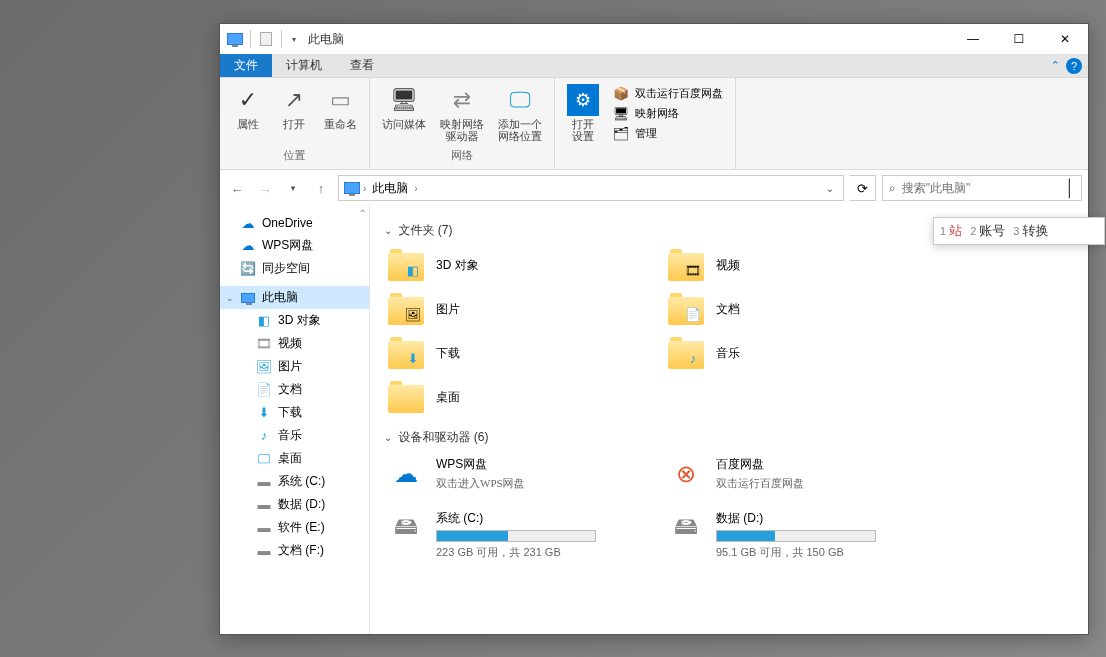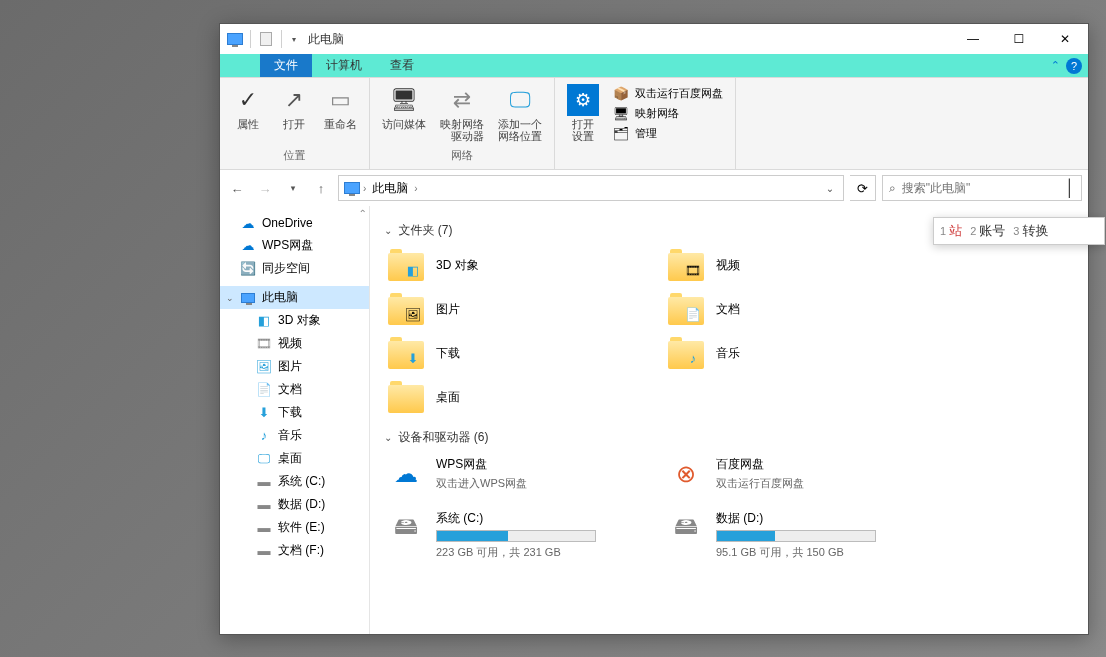--- a/index.html
+++ b/index.html
@@ -9,31 +9,31 @@
     .titlebar-icons { display: flex; align-items: center; gap: 4px; }
     .qat-icon { width: 18px; height: 18px; display: flex; align-items: center; justify-content: center; }
     .computer-icon-sm { width: 16px; height: 12px; background: #4aa3ff; border: 1px solid #2d7dd2; position: relative; }
     .computer-icon-sm::after { content: ''; position: absolute; left: 4px; bottom: -3px; width: 6px; height: 2px; background: #888; }
     .qat-sep { width: 1px; height: 18px; background: #d0d0d0; margin: 0 2px; }
     .file-icon-sm { width: 12px; height: 14px; background: #f0f0f0; border: 1px solid #aaa; }
     .dropdown-arrow { font-size: 8px; color: #555; padding: 0 4px; }
     .title-text { margin-left: 8px; font-size: 12px; color: #333; }
     .win-controls { margin-left: auto; display: flex; }
     .win-btn { width: 46px; height: 30px; display: flex; align-items: center; justify-content: center; font-size: 12px; cursor: pointer; }
-    .tabs { height: 24px; display: flex; background: #5eead4; border-bottom: 1px solid #dadada; padding-left: 40px; }
+    .tabs { height: 24px; display: flex; background: #e5e5e5; border-bottom: 1px solid #dadada; }
     .tab { padding: 0 14px; font-size: 12px; display: flex; align-items: center; cursor: pointer; color: #333; }
     .tab.active { background: #1979ca; color: #fff; }
     .tabs-right { margin-left: auto; display: flex; align-items: center; padding-right: 6px; gap: 6px; }
     .help-icon { width: 16px; height: 16px; border-radius: 50%; background: #0078d4; color: #fff; font-size: 11px; display: flex; align-items: center; justify-content: center; }
     .ribbon { height: 92px; background: #f5f5f5; border-bottom: 1px solid #dadada; display: flex; }
     .ribbon-group { border-right: 1px solid #dadada; padding: 4px 8px; display: flex; flex-direction: column; }
     .ribbon-controls { display: flex; gap: 6px; flex: 1; align-items: flex-start; }
     .ribbon-btn { display: flex; flex-direction: column; align-items: center; gap: 2px; padding: 2px 4px; cursor: pointer; }
     .ribbon-icon-lg { width: 32px; height: 32px; display: flex; align-items: center; justify-content: center; font-size: 22px; }
-    .ribbon-label { font-size: 11px; color: #444; text-align: right; line-height: 12px; }
+    .ribbon-label { font-size: 11px; color: #444; text-align: center; line-height: 12px; }
     .ribbon-group-label { font-size: 11px; color: #666; text-align: center; padding: 2px 0; }
     .ribbon-small-list { display: flex; flex-direction: column; gap: 2px; padding-top: 2px; }
     .ribbon-small-item { display: flex; align-items: center; gap: 6px; font-size: 11px; padding: 1px 4px; cursor: pointer; }
     .ribbon-small-icon { width: 16px; height: 16px; display: flex; align-items: center; justify-content: center; font-size: 13px; }
     .addressbar-row { height: 36px; display: flex; align-items: center; padding: 4px 6px; gap: 6px; background: #fff; }
     .nav-btn { width: 22px; height: 22px; display: flex; align-items: center; justify-content: center; cursor: pointer; color: #555; font-size: 13px; }
     .nav-btn.disabled { color: #bbb; cursor: default; }
     .addressbar { flex: 1; height: 26px; border: 1px solid #ccc; display: flex; align-items: center; padding: 0 4px; }
     .addressbar .crumb { font-size: 12px; padding: 0 4px; }
     .addressbar .crumb-sep { font-size: 10px; color: #777; padding: 0 2px; }
@@ -59,21 +59,21 @@
     .folder-icon { width: 36px; height: 32px; position: relative; }
     .folder-base { width: 36px; height: 28px; background: linear-gradient(#ffe9a6, #ffc94c); border-radius: 2px; position: absolute; bottom: 0; }
     .folder-tab { position: absolute; top: 0; left: 2px; width: 12px; height: 6px; background: #ffd86b; border-radius: 2px 2px 0 0; }
     .folder-overlay { position: absolute; bottom: 2px; right: 2px; width: 18px; height: 18px; display: flex; align-items: center; justify-content: center; font-size: 13px; }
     .folder-label { font-size: 12px; }
     .drives-grid { display: grid; grid-template-columns: repeat(2, 240px); gap: 10px 40px; }
     .drive-item { display: flex; gap: 12px; padding: 4px; cursor: pointer; }
     .drive-icon { width: 36px; height: 36px; display: flex; align-items: center; justify-content: center; font-size: 24px; }
     .drive-info { display: flex; flex-direction: column; gap: 3px; }
     .drive-name { font-size: 12px; }
-    .drive-sub { font-size: 11px; color: #666; }
+    .drive-sub { font-size: 11px; color: #666; font-family: Liberation Serif, serif; }
     .drive-bar { width: 160px; height: 12px; border: 1px solid #bcbcbc; background: #eee; position: relative; }
     .drive-bar-fill { height: 100%; background: #26a0da; }
     .drive-text { font-size: 11px; color: #666; }
     .statusbar { height: 24px; border-top: 1px solid #dadada; display: flex; align-items: center; padding: 0 10px; font-size: 11px; color: #555; background: #f5f5f5; }
     .statusbar-right { margin-left: auto; display: flex; gap: 2px; }
     .view-btn { width: 22px; height: 18px; border: 1px solid #ccc; display: flex; align-items: center; justify-content: center; font-size: 10px; cursor: pointer; }
     .ime-popup { position: absolute; left: 933px; top: 217px; width: 172px; background: #fff; border: 1px solid #ccc; box-shadow: 0 2px 10px rgba(0,0,0,0.2); font-size: 13px; z-index: 100; }
     .ime-input { padding: 4px 10px; color: #0066cc; border-bottom: 1px solid #eee; }
     .ime-candidates { display: flex; padding: 4px 6px; gap: 8px; }
     .ime-candidate { display: flex; align-items: baseline; gap: 3px; cursor: pointer; }

